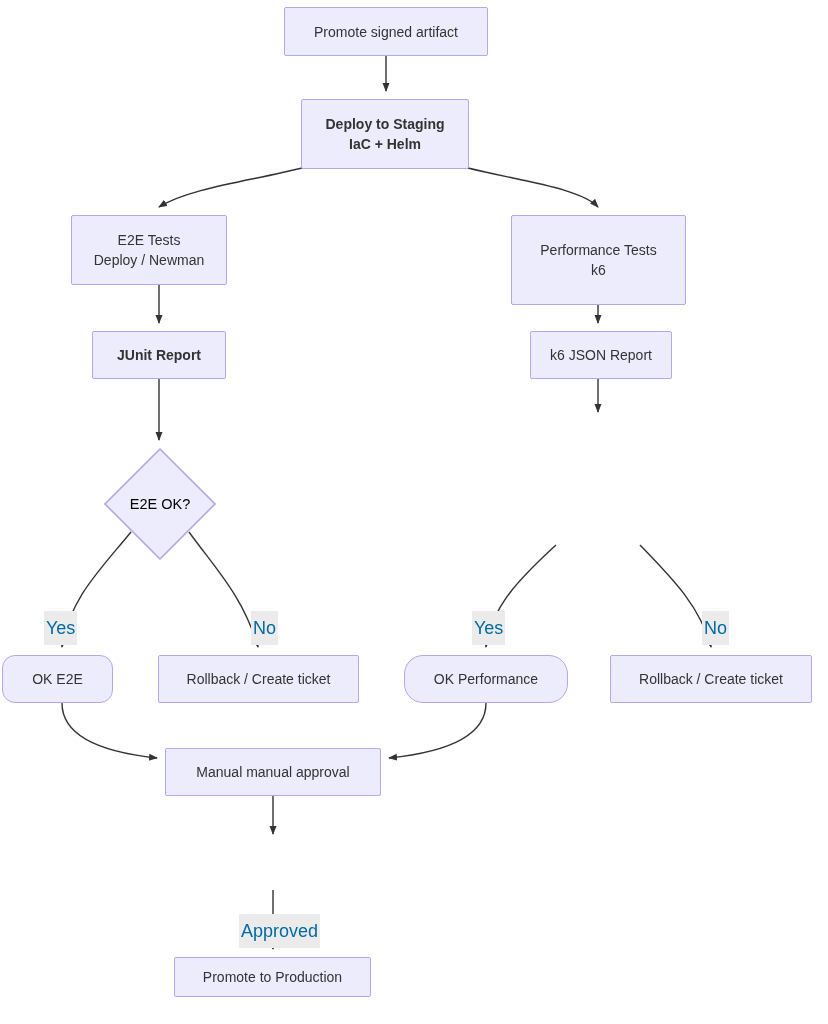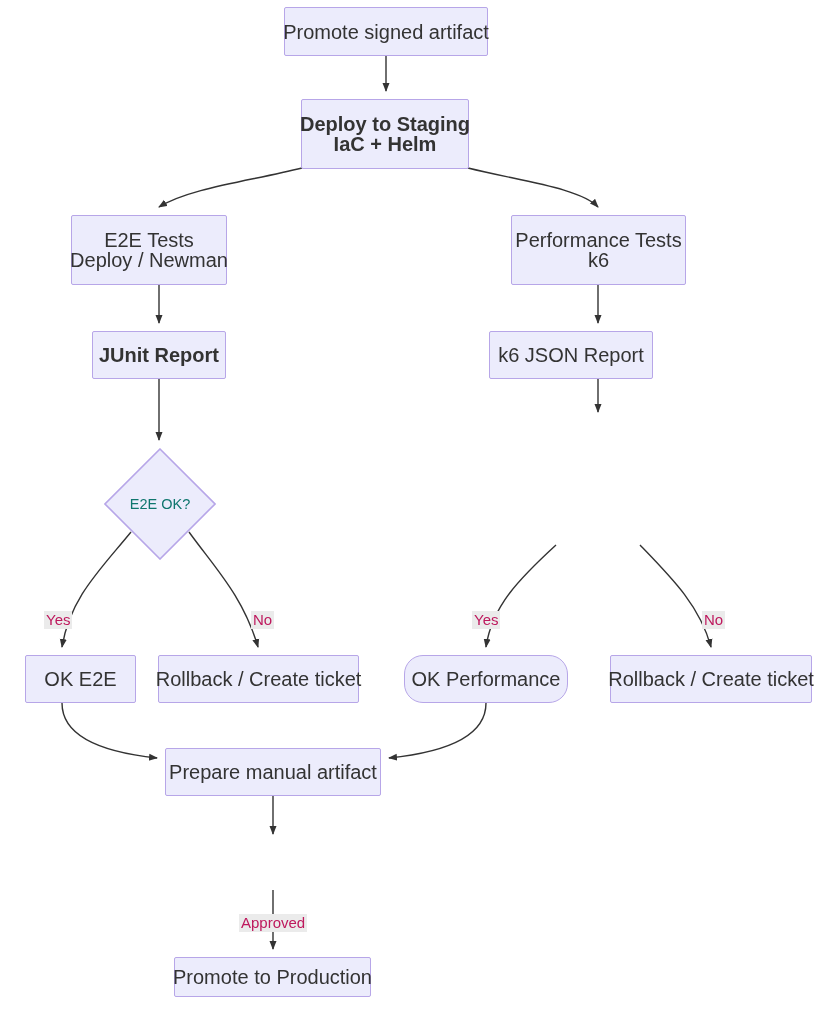--- a/index.html
+++ b/index.html
@@ -31,54 +31,54 @@
     position: absolute;
     box-sizing: border-box;
     background: #ececfc;
     border: 1px solid #b7a6e8;
     border-radius: 2px;
     display: flex;
     flex-direction: column;
     align-items: center;
     justify-content: center;
     color: #333333;
-    font-size: 20px;
+    font-size: 14px;
     line-height: 20px;
     text-align: center;
     white-space: nowrap;
   }
   .node .line2 { display: block; text-align: right; }
   .diamond-wrap {
     position: absolute;
     display: flex;
     align-items: center;
     justify-content: center;
   }
   .diamond-shape {
     position: absolute;
     left: 0; top: 0;
     width: 100%;
     height: 100%;
   }
   .diamond-label {
     position: relative;
     z-index: 2;
-    color: #0f766e;
+    color: #000000;
     font-size: 14.5px;
     line-height: 20px;
     text-align: center;
     white-space: nowrap;
   }
   .edge-label {
     position: absolute;
     background: #ebebeb;
-    color: #be185d;
-    font-size: 15px;
+    color: #0369a1;
+    font-size: 18px;
     line-height: 16px;
-    padding: 1px 2px;
+    padding: 9px 2px;
     white-space: nowrap;
   }
 </style>
 </head>
 <body>
 
 <div id="canvas">
 
   <svg class="edges" viewBox="0 0 828 1024" width="828" height="1024" xmlns="http://www.w3.org/2000/svg">
     <defs>
@@ -112,59 +112,59 @@
   <div class="node" style="left:301px; top:99px; width:168px; height:70px;font-weight:bold;">
     <span>Deploy to Staging</span>
     <span class="line2">IaC + Helm</span>
   </div>
 
   <div class="node" style="left:71px; top:215px; width:156px; height:70px;">
     <span>E2E Tests</span>
     <span class="line2">Deploy / Newman</span>
   </div>
 
-  <div class="node" style="left:511px; top:215px; width:175px; height:70px;">
+  <div class="node" style="left:511px; top:215px; width:175px; height:90px;">
     <span>Performance Tests</span>
     <span class="line2">k6</span>
   </div>
 
   <div class="node" style="left:92px; top:331px; width:134px; height:48px;font-weight:bold;">
     <span>JUnit Report</span>
   </div>
 
-  <div class="node" style="left:489px; top:331px; width:164px; height:48px;">
+  <div class="node" style="left:530px; top:331px; width:142px; height:48px;">
     <span>k6 JSON Report</span>
   </div>
 
   <div class="diamond-wrap" style="left:104px; top:448px; width:112px; height:112px;">
     <svg class="diamond-shape" viewBox="0 0 112 112" preserveAspectRatio="none" xmlns="http://www.w3.org/2000/svg">
       <polygon points="56,1 111,56 56,111 1,56" fill="#ececfc" stroke="#b7a6e8" stroke-width="1.6"></polygon>
     </svg>
     <span class="diamond-label">E2E OK?</span>
   </div>
 
 
-  <div class="node" style="left:25px; top:655px; width:111px; height:48px;">
+  <div class="node" style="left:2px; top:655px; width:111px; height:48px;border-radius:13px;">
     <span>OK E2E</span>
   </div>
 
   <div class="node" style="left:158px; top:655px; width:201px; height:48px;">
     <span>Rollback / Create ticket</span>
   </div>
 
   <div class="node" style="left:404px; top:655px; width:164px; height:48px;border-radius:19px;">
     <span>OK Performance</span>
   </div>
 
   <div class="node" style="left:610px; top:655px; width:202px; height:48px;">
     <span>Rollback / Create ticket</span>
   </div>
 
   <div class="node" style="left:165px; top:748px; width:216px; height:48px;">
-    <span>Prepare manual artifact</span>
+    <span>Manual manual approval</span>
   </div>
 
 
   <div class="node" style="left:174px; top:957px; width:197px; height:40px;">
     <span>Promote to Production</span>
   </div>
 
   <div class="edge-label" style="left:44px; top:611px;">Yes</div>
   <div class="edge-label" style="left:251px; top:611px;">No</div>
   <div class="edge-label" style="left:472px; top:611px;">Yes</div>

